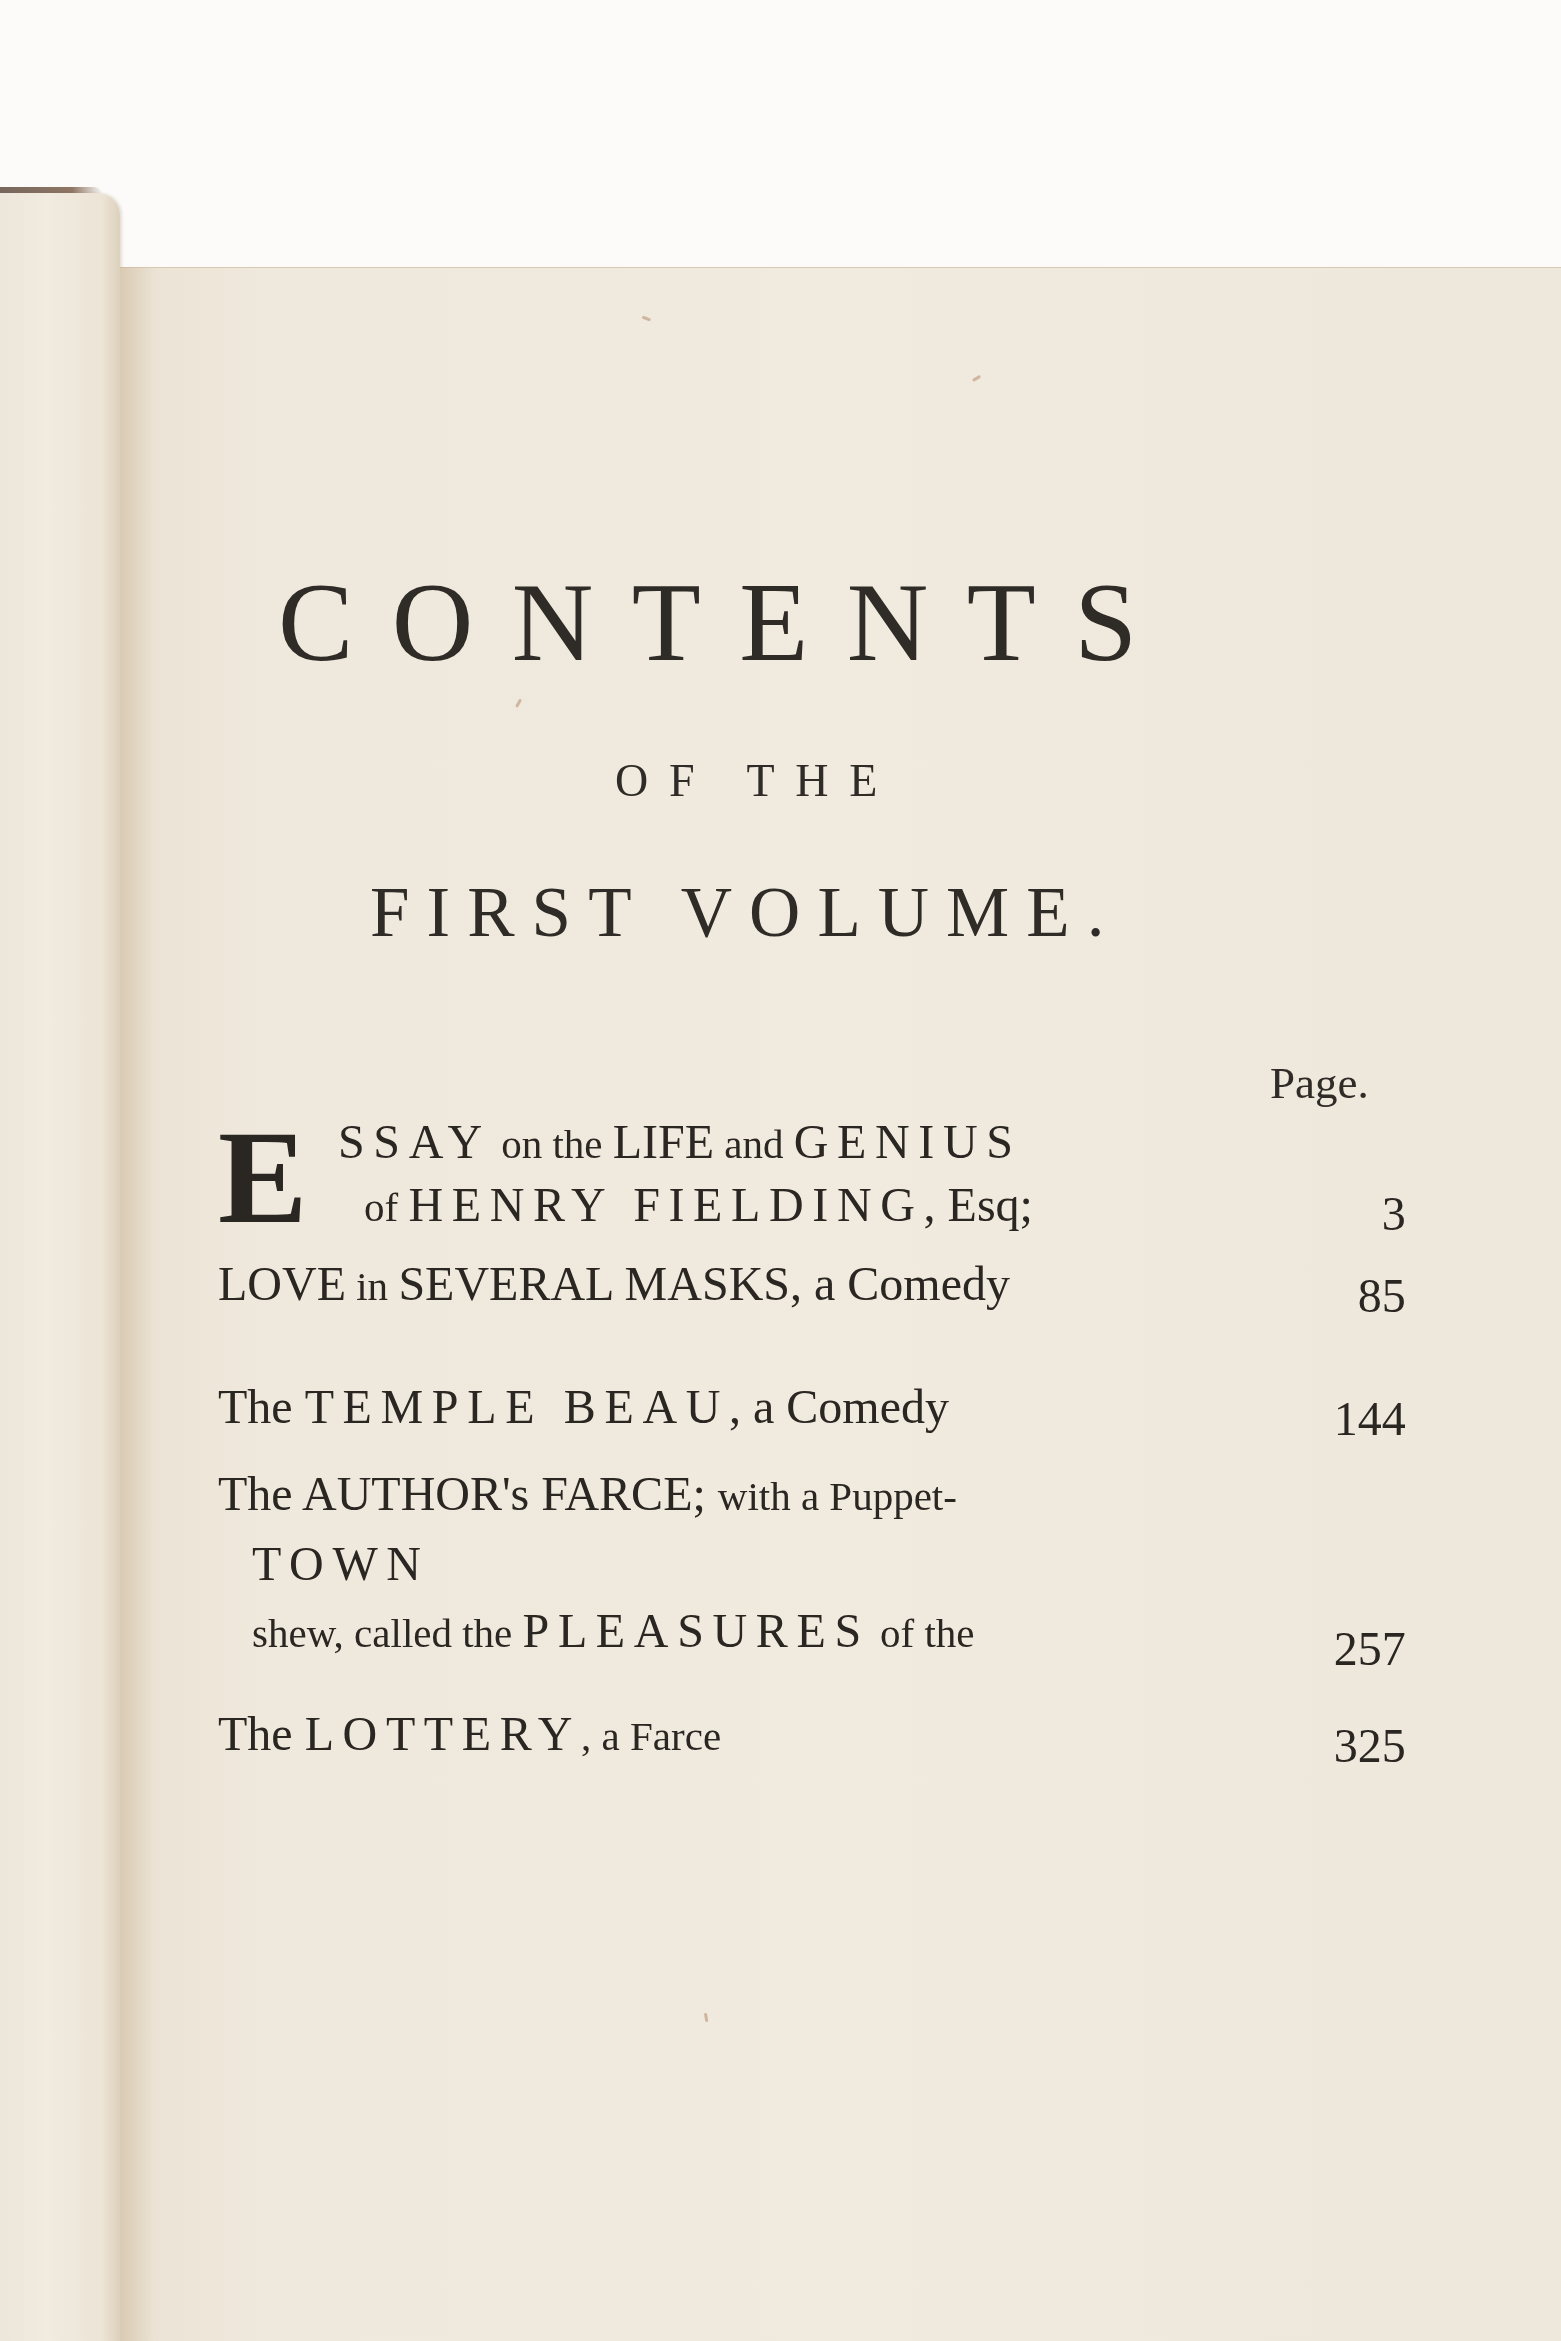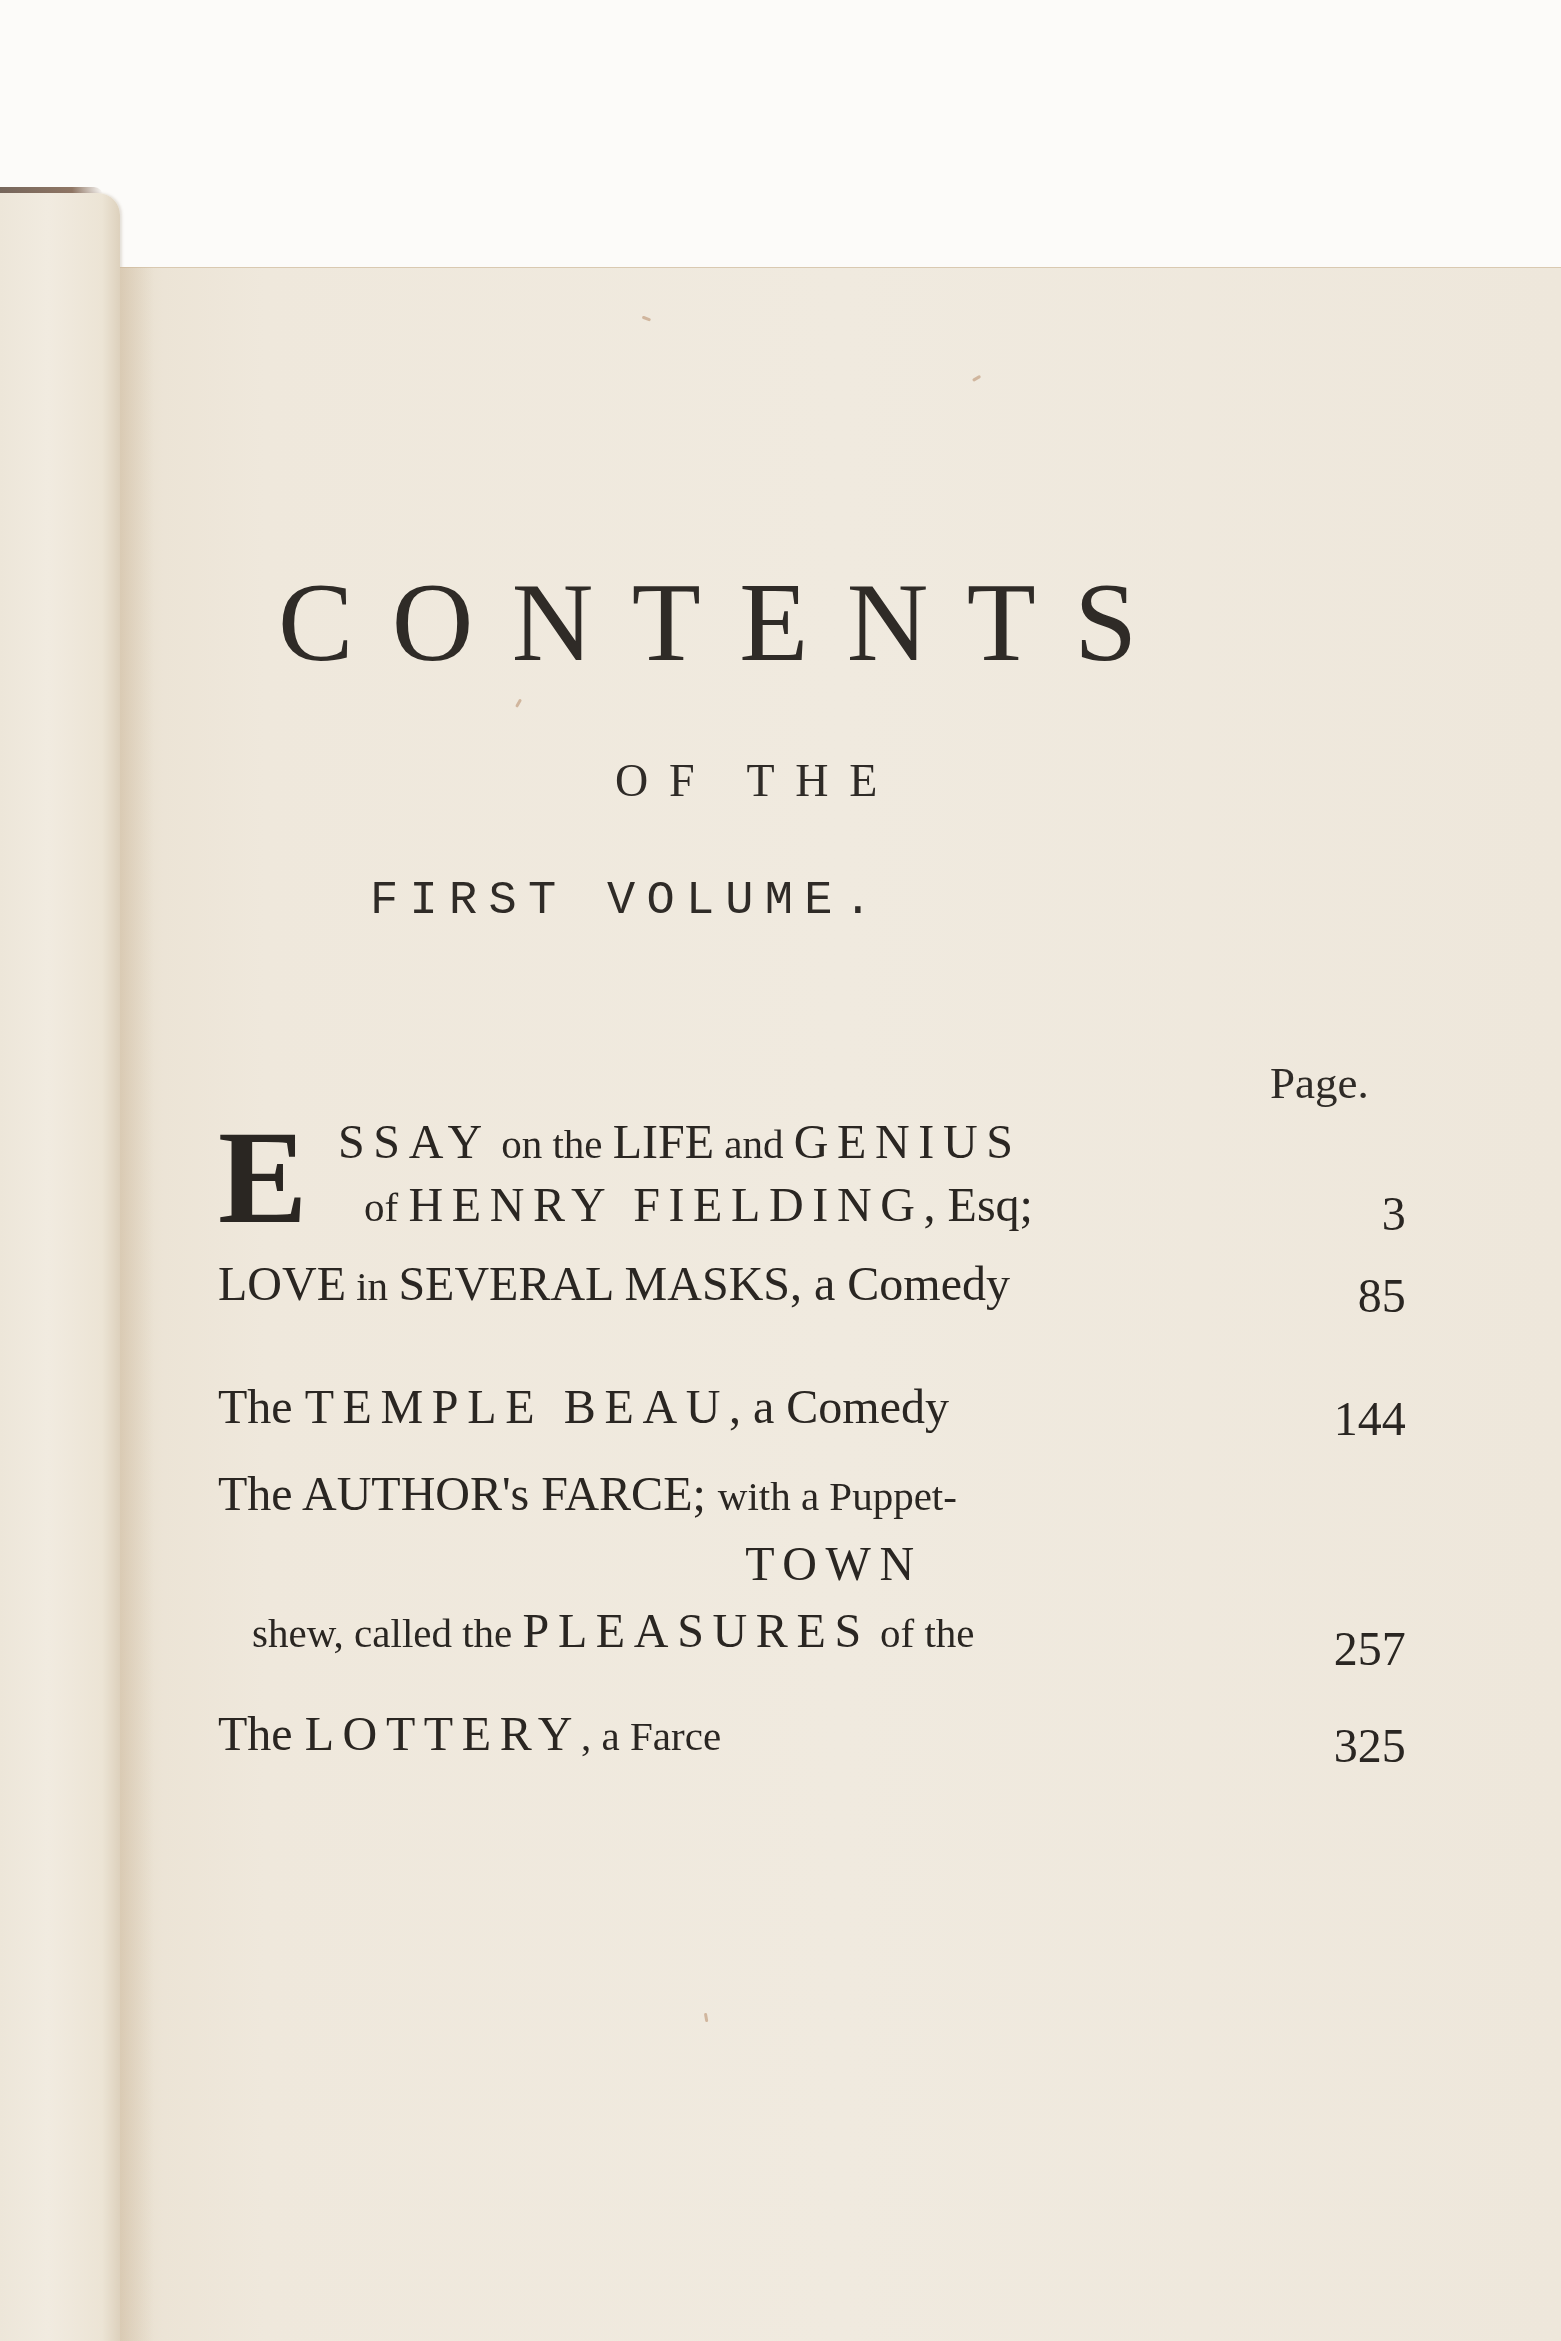--- a/index.html
+++ b/index.html
@@ -80,26 +80,25 @@
       font-size: 46px;
       letter-spacing: 0.45em;
       color: #2f2b27;
       white-space: nowrap;
       line-height: 1;
     }
     .subtitle-2 {
       position: absolute;
       left: 370px;
       top: 877px;
-      font-size: 47px;
+      font-size: 71px;
       letter-spacing: 0.24em;
       color: #2f2b27;
       white-space: nowrap;
       line-height: 1;
-      font-family: Liberation Mono, monospace;
     }
 
     .page-header {
       position: absolute;
       left: 1270px;
       top: 1061px;
       font-size: 45px;
       color: #2f2b27;
       line-height: 1;
     }
@@ -114,21 +113,21 @@
       position: relative;
       font-size: 48px;
       line-height: 67px;
       color: #2a2622;
     }
     .entry .pg {
       position: absolute;
       right: 10.3px;
       font-size: 48px;
     }
-    .spaced { letter-spacing: 0.18em; text-align: center; }
+    .spaced { letter-spacing: 0.18em; }
     .small { font-size: 41px; }
 
     
     .entry-1 {
       height: 137px;
       padding-left: 0;
     }
     .dropcap {
       position: absolute;
       left: 0;

